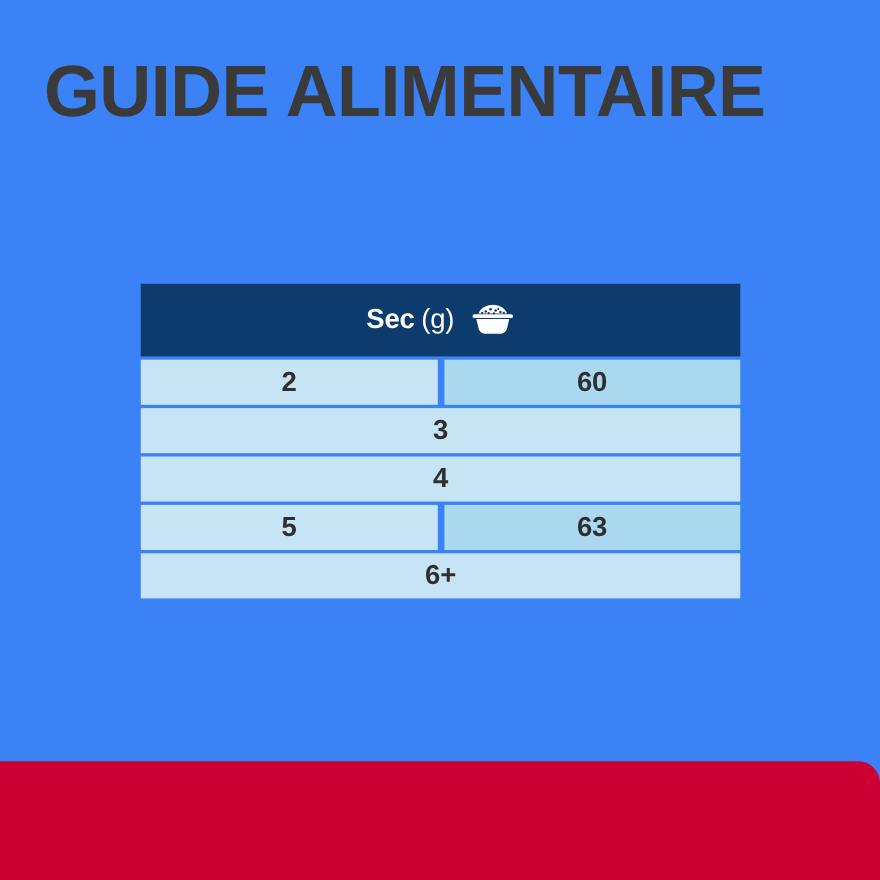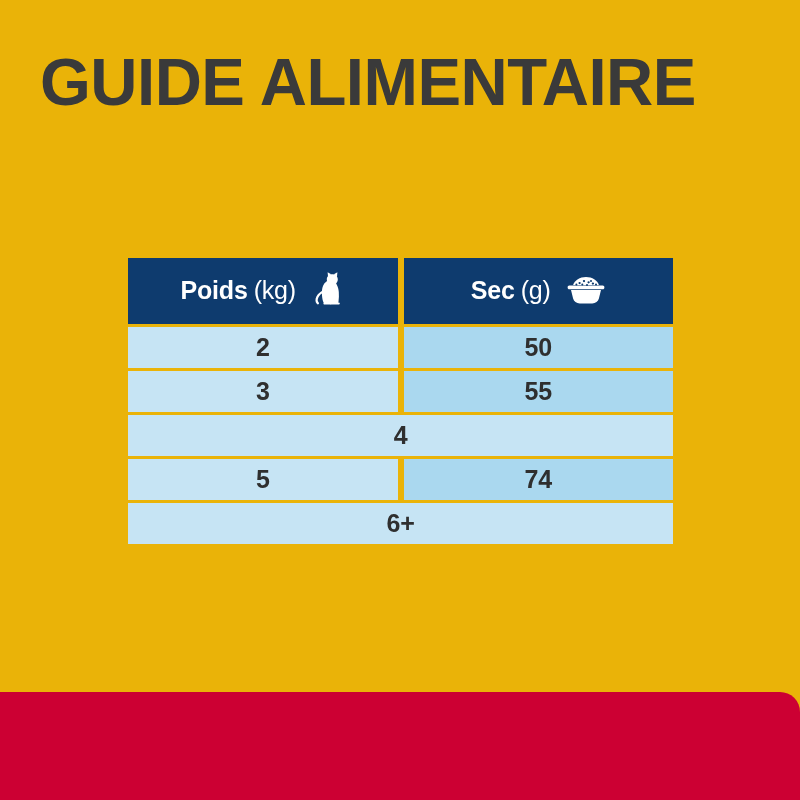--- a/index.html
+++ b/index.html
@@ -9,21 +9,21 @@
     height: 800px;
     background: #ffffff;
     font-family: "Liberation Sans", sans-serif;
     overflow: hidden;
   }
 
   #page {
     position: relative;
     width: 800px;
     height: 800px;
-    background: #eab308;
+    background: #3b82f6;
   }
 
   
   #page-title {
     position: absolute;
     left: 40px;
     top: 48px;
     width: 740px;
     height: 68px;
     line-height: 68px;
@@ -124,48 +124,20 @@
 <body>
 
 <div id="page">
 
   <div id="page-title">GUIDE ALIMENTAIRE</div>
 
   <div id="feeding-table">
 
     <div class="table-row header-row">
 
-      <div class="cell col-weight-head">
-        <div class="header-inner">
-          <span class="hdr-strong">Poids</span>
-          <span class="hdr-unit">(kg)</span>
-          <span class="hdr-icon">
-            <svg width="34" height="38" viewBox="0 0 34 38" aria-hidden="true">
-              <g fill="#ffffff">
-
-                <path d="M20.6 9.0c-4.1 0-7.0 2.4-8.4 5.6-1.0 2.3-1.3 4.9-1.3 7.3 0 3.0 0.4 6.2 1.3 8.9 0.35 1.05 1.1 1.6 2.2 1.6h11.0c1.25 0 1.95-0.6 2.1-1.7 0.45-3.2 0.55-6.5 0.3-9.6-0.2-2.6-0.7-5.1-1.9-7.2C24.6 10.6 22.9 9.0 20.6 9.0z"></path>
-
-                <path d="M21.3 3.3c-3.0 0-5.5 2.2-5.5 5.2 0 2.9 2.5 5.1 5.5 5.1 3.05 0 5.5-2.2 5.5-5.1 0-3.0-2.45-5.2-5.5-5.2z"></path>
-
-                <path d="M16.6 1.2l0.5 5.3 3.0-3.2z"></path>
-
-                <path d="M26.4 1.2l-3.5 2.1 3.0 3.2z"></path>
-
-                <path d="M15.6 22.0c-0.9 0-1.5 0.7-1.5 1.7v7.6c0 0.9 0.6 1.4 1.5 1.4 0.95 0 1.55-0.5 1.55-1.4v-7.6c0-1.0-0.6-1.7-1.55-1.7z"></path>
-
-                <path d="M13.6 31.5h5.6c0.75 0 1.2 0.45 1.2 1.05 0 0.6-0.45 1.05-1.2 1.05h-5.6c-0.75 0-1.2-0.45-1.2-1.05 0-0.6 0.45-1.05 1.2-1.05z"></path>
-
-                <path d="M20.4 31.4h7.1c0.8 0 1.3 0.45 1.3 1.1 0 0.65-0.5 1.1-1.3 1.1h-7.1c-0.8 0-1.3-0.45-1.3-1.1 0-0.65 0.5-1.1 1.3-1.1z"></path>
-
-                <path d="M12.0 19.4c-2.6 1.0-5.2 3.3-6.6 6.1-1.4 2.8-1.3 5.8 0.6 7.6 0.55 0.5 1.3 0.45 1.75-0.1 0.45-0.55 0.35-1.3-0.2-1.8-1.05-1.0-1.1-2.85-0.15-4.75 1.0-2.0 3.0-3.8 5.05-4.6z"></path>
-              </g>
-            </svg>
-          </span>
-        </div>
-      </div>
 
       <div class="cell col-dry-head">
         <div class="header-inner">
           <span class="hdr-strong">Sec</span>
           <span class="hdr-unit">(g)</span>
           <span class="hdr-icon">
             <svg width="40" height="30" viewBox="0 0 40 30" aria-hidden="true">
               <g fill="#ffffff">
 
                 <path d="M20 2.0c-6.2 0-11.4 3.3-12.9 7.9h25.8C31.4 5.3 26.2 2.0 20 2.0z"></path>
@@ -192,35 +164,34 @@
               </g>
             </svg>
           </span>
         </div>
       </div>
 
     </div>
 
     <div class="table-row body-row">
       <div class="cell col-weight">2</div>
-      <div class="cell col-dry">50</div>
+      <div class="cell col-dry">60</div>
     </div>
 
     <div class="table-row body-row">
       <div class="cell col-weight">3</div>
-      <div class="cell col-dry">55</div>
     </div>
 
     <div class="table-row body-row">
       <div class="cell col-weight">4</div>
     </div>
 
     <div class="table-row body-row">
       <div class="cell col-weight">5</div>
-      <div class="cell col-dry">74</div>
+      <div class="cell col-dry">63</div>
     </div>
 
     <div class="table-row body-row">
       <div class="cell col-weight">6+</div>
     </div>
 
   </div>
 
   <div id="bottom-band"></div>
 

